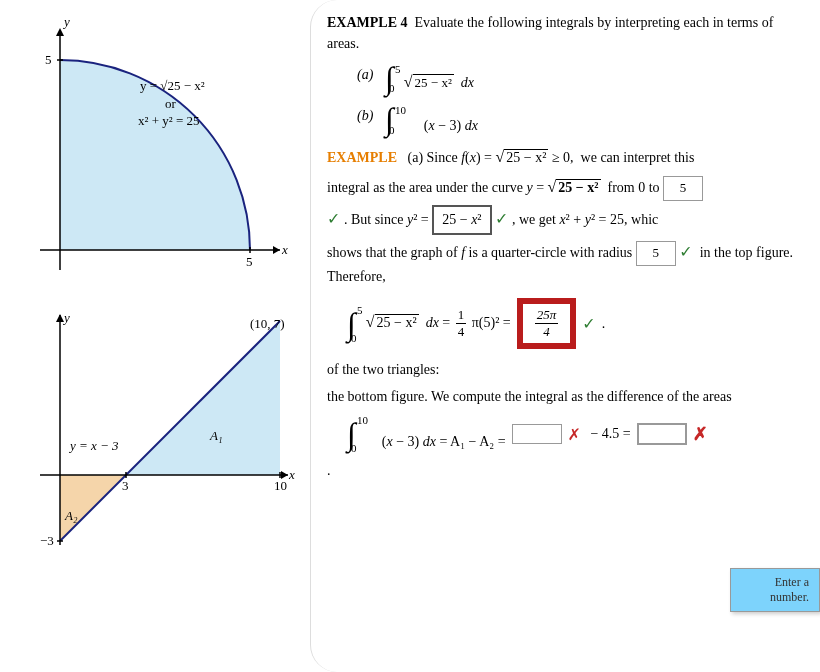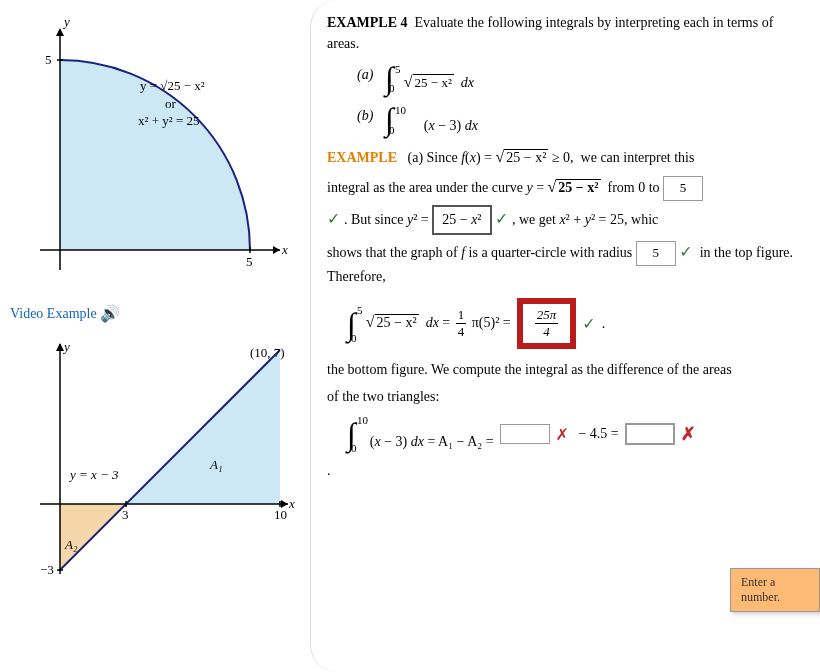--- a/index.html
+++ b/index.html
@@ -114,27 +114,27 @@
     .math-block {
       margin: 10px 0 10px 20px;
       display: flex;
       align-items: center;
       gap: 6px;
     }
     .tooltip-box {
       position: absolute;
       right: 0;
       bottom: 60px;
-      background: #fdba74;
+      background: #7dd3fc;
       border: 1px solid #999;
       padding: 6px 10px;
       font-size: 12px;
       color: #333;
       width: 90px;
-      text-align: left;
+      text-align: right;
       box-shadow: 2px 2px 4px rgba(0,0,0,0.2);
       margin-top: 44px;
     }
     .highlight-box {
       display: inline-block;
       border: 2px solid #555;
       padding: 2px 8px;
       font-size: 14px;
       background: #fff;
     }
@@ -170,24 +170,20 @@
 
       <text x="54" y="16" font-size="13" font-style="italic">y</text>
 
       <text x="272" y="244" font-size="13" font-style="italic">x</text>
 
       <text x="130" y="80" font-size="12">y = √25 − x²</text>
       <text x="155" y="98" font-size="12">or</text>
       <text x="128" y="115" font-size="12">x² + y² = 25</text>
     </svg>
     
-    <div class="video-example">
-      <span>Video Example</span>
-      <span style="font-size:16px;">🔊</span>
-    </div>
   </div>
 
   <div class="graph-container">
     <svg width="290" height="235">
 
       <polygon points="116,165 270,165 270,11" fill="#cde8f5"></polygon>
 
       <polygon points="50,165 116,165 50,231" fill="#f5d5aa"></polygon>
 
       <line x1="50" y1="231" x2="270" y2="11" stroke="#1a237e" stroke-width="2"></line>
@@ -306,33 +302,33 @@
     <span class="answer-box-large">
       <span class="frac">
           <span class="num">25π</span>
           <span class="den">4</span>
         </span>
     </span>
     <span class="check-green">✓</span>
     <span>.</span>
   </div>
 
+  <div class="text-line">of the two triangles:</div>
   <div class="text-line">
     the bottom figure. We compute the integral as the difference of the areas
   </div>
-  <div class="text-line">of the two triangles:</div>
 
   <div class="math-block">
     <span style="display:inline-flex;align-items:flex-end;gap:2px;">
       <span style="position:relative;display:inline-block;">
         <span style="font-size:32px;line-height:1;font-style:italic;">∫</span>
         <span style="position:absolute;top:-4px;left:10px;font-size:11px;">10</span>
         <span style="position:absolute;bottom:-4px;left:4px;font-size:11px;">0</span>
       </span>
-      <span style="margin-left:12px;white-space:nowrap;">
+      <span style="margin-left:24px;white-space:nowrap;">
         (<em>x</em> − 3) <em>dx</em> = A₁ − A₂ =
       </span>
     </span>
     <span class="answer-box" style="min-width:50px;">&nbsp;</span>
     <span class="cross-red">✗</span>
     <span>&nbsp;− 4.5 =</span>
     <span class="answer-box" style="min-width:50px;border:2px solid #999;">&nbsp;</span>
     <span class="cross-red" style="color:#c62828;font-size:18px;font-weight:bold;">✗</span>
   </div>
 

